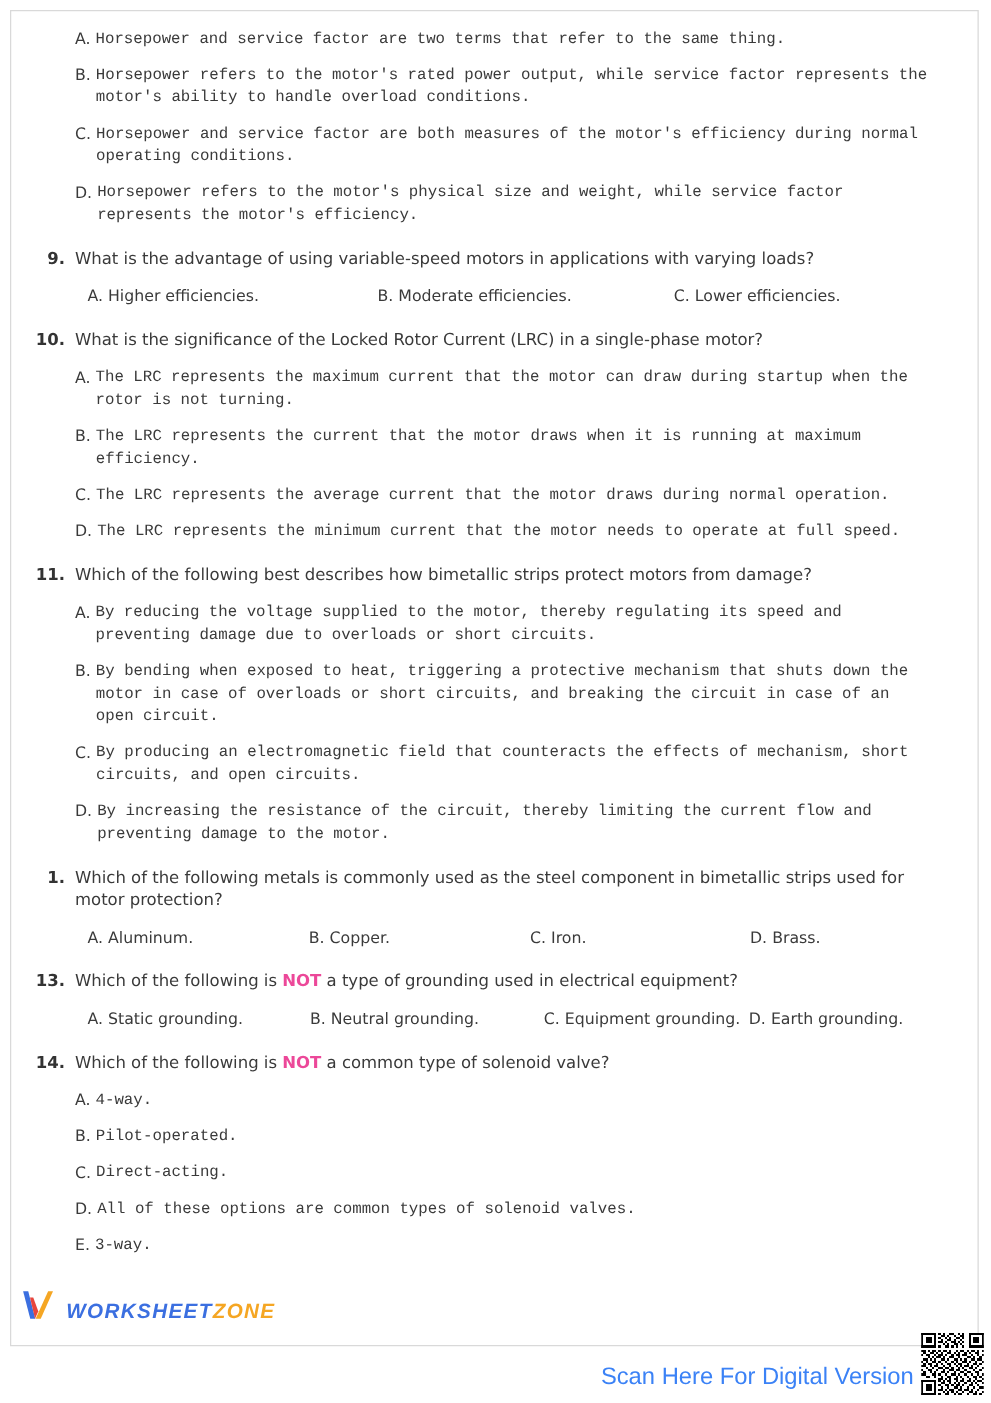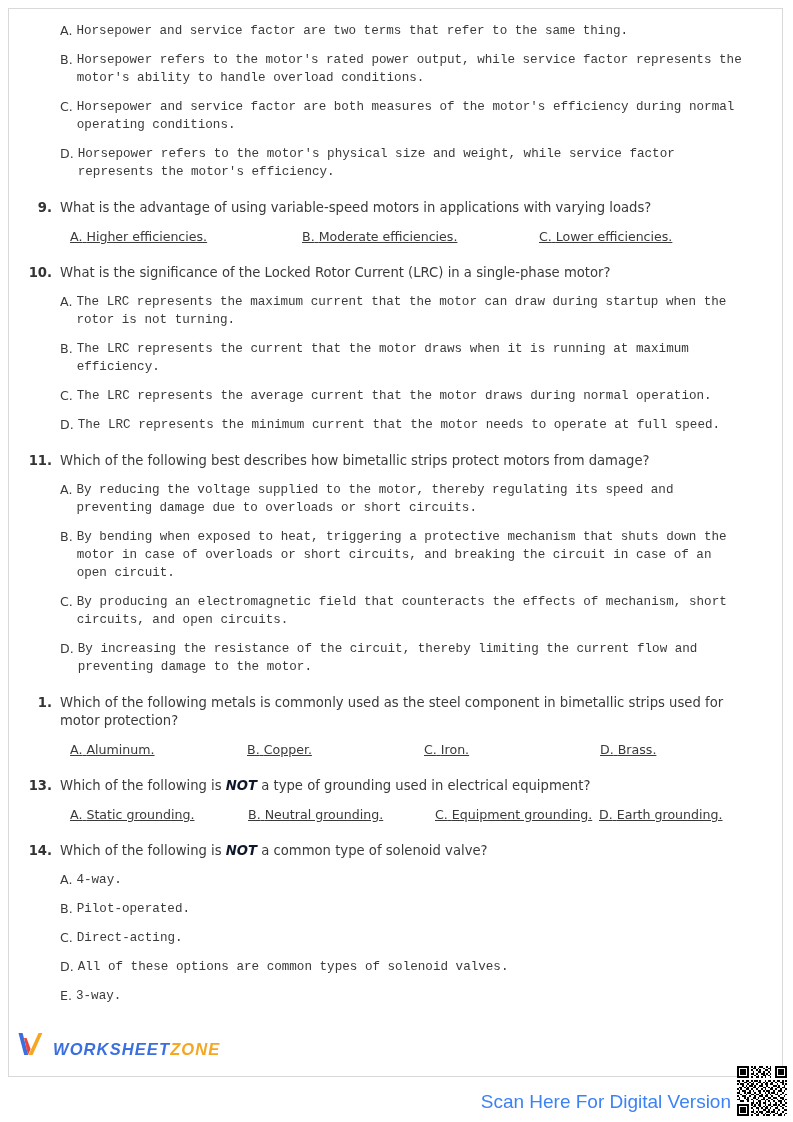--- a/index.html
+++ b/index.html
@@ -55,21 +55,21 @@
     color: #333;
     padding-right: 8px;
     box-sizing: content-box;
   }
   .qtext {
     flex: 1 1 auto;
     font-size: 13.2px;
     line-height: 18px;
     color: #3a3a3a;
   }
-  .qtext b { font-weight: bold; color: #0f172a; font-style: italic; }
+  .qtext b { font-weight: bold; color: #ec4899; }
 
   
   .opts-stack { margin: 0; padding: 0; }
   .opt-row {
     display: flex;
     align-items: flex-start;
     margin-bottom: 11px;
     padding-left: 38px;
     font-size: 12.6px;
     line-height: 18px;
@@ -90,21 +90,20 @@
     padding-left: 38px;
     margin-bottom: 11px;
     font-size: 12.6px;
     line-height: 18px;
     height: 18px;
   }
   .opts-cols .col {
     position: absolute;
     top: 0;
     white-space: nowrap;
-    text-decoration: underline;
   }
 
   .gap-sm { height: 7px; }
 
   
   #footer {
     position: absolute;
     left: 0;
     top: 1077px;
     width: 793px;

